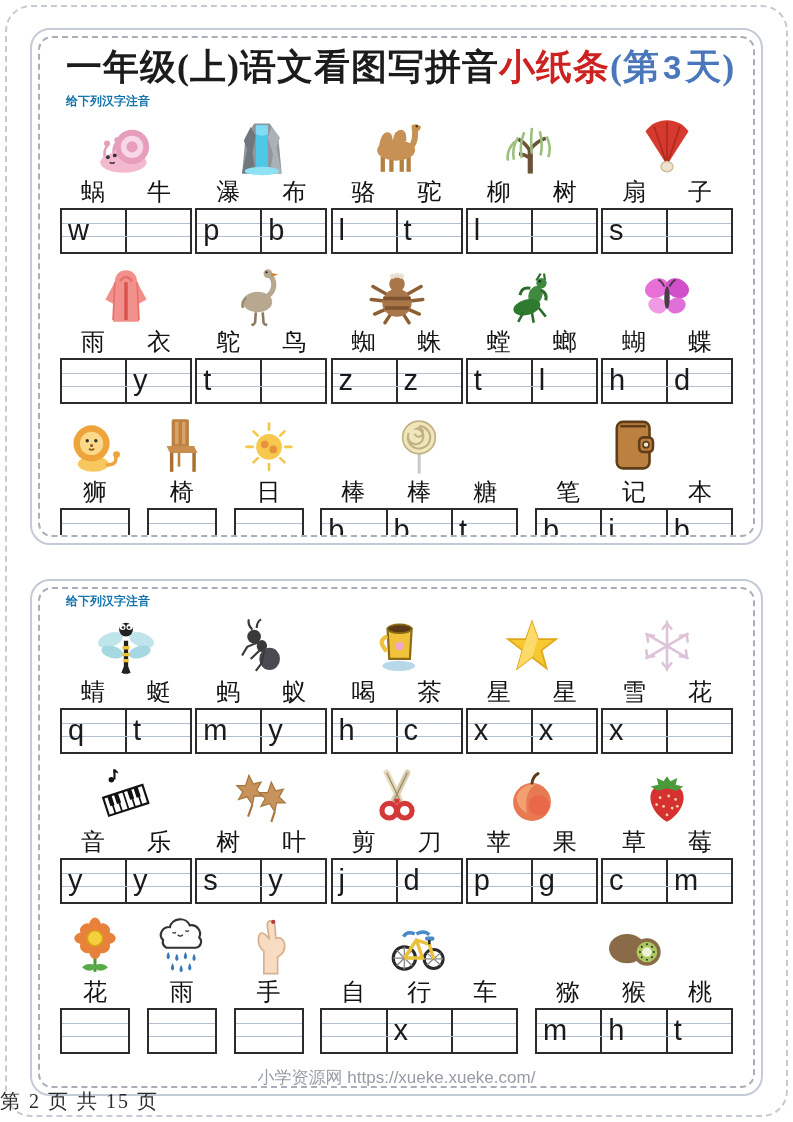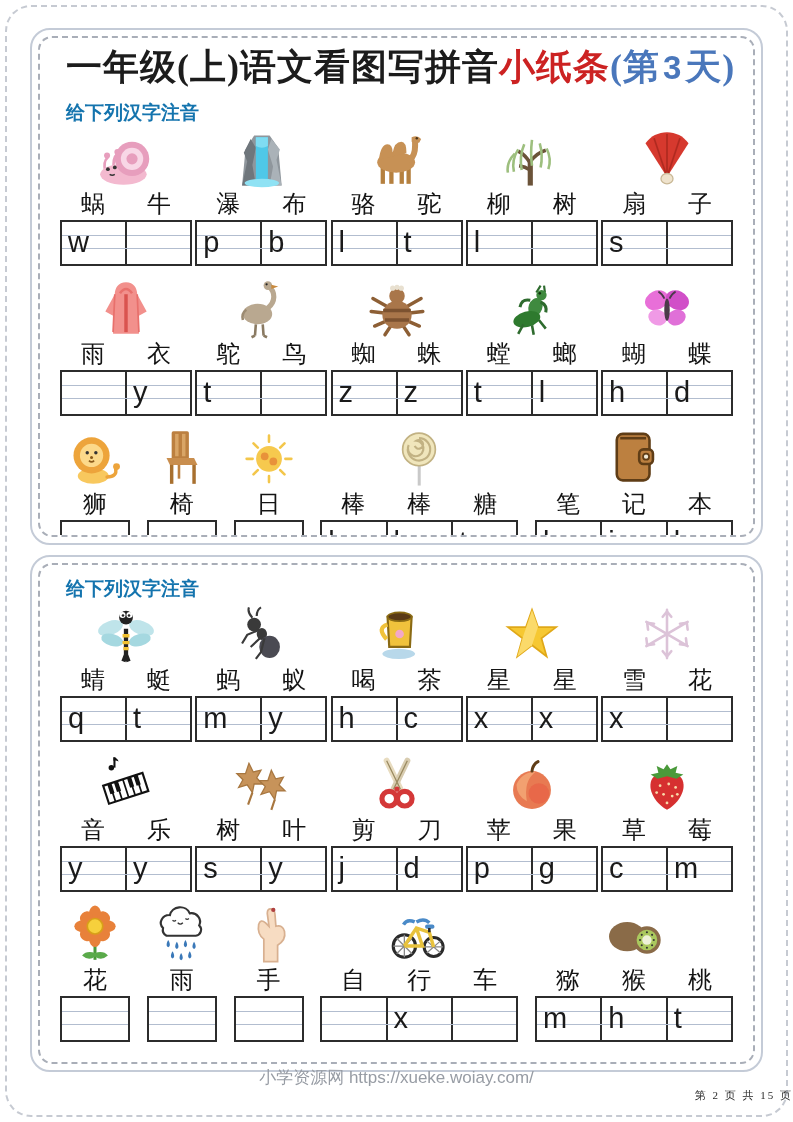--- a/index.html
+++ b/index.html
@@ -1,44 +1,44 @@
 <!DOCTYPE html>
 <html><head>
 <meta charset="utf-8">
 <style>
   html,body{margin:0;padding:0;background:#fff;}
   body{width:793px;height:1122px;position:relative;font-family:"Liberation Sans",sans-serif;overflow:hidden;}
   .sheet{position:absolute;inset:0;background:#fff;}
   .sheet::before{content:"";position:absolute;inset:5px;border:2px dashed #c6cad2;border-radius:26px;pointer-events:none;}
-  .cards{position:absolute;top:28px;left:30px;right:30px;display:flex;flex-direction:column;gap:10px;}
+  .cards{position:absolute;top:28px;left:30px;right:30px;display:flex;flex-direction:column;gap:34px;}
   .card{height:517px;border:2px solid #c4cbd7;border-radius:20px;padding:6px;box-sizing:border-box;background:#fff;}
   .card-inner{height:100%;border:2px dashed #a9aeb8;border-radius:14px;box-sizing:border-box;padding:2px 20px 0 20px;overflow:hidden;}
   .title{margin:4px 0 0 6px;font-family:"Liberation Serif","DejaVu Serif",serif;font-weight:700;font-size:36px;line-height:46px;white-space:nowrap;letter-spacing:1px;}
   .t-black{color:#1c1c1c;}
   .t-red{color:#cc2222;}
   .t-blue{color:#4a77bb;}
   .t-num{color:#4a77bb;font-family:"Liberation Sans",sans-serif;font-weight:700;font-size:33px;padding:0 3px;}
-  .subtitle{margin:12px 0 2px 6px;color:#1474ae;font-weight:700;font-size:19px;line-height:20px;}
+  .subtitle{margin:0 0 2px 6px;color:#1474ae;font-weight:700;font-size:12px;line-height:20px;}
   .row{display:flex;justify-content:space-between;align-items:flex-end;margin:2px 0 9px 0;}
   .item{display:flex;flex-direction:column;}
   .item.w1{width:70px;}
   .item.w2{width:132px;}
   .item.w3{width:198px;}
   .pic{height:64px;display:flex;align-items:flex-end;justify-content:center;margin-bottom:1px;}
   .pic svg{width:62px;height:62px;display:block;}
   .chars{display:flex;justify-content:space-around;align-items:center;height:28px;font-size:24px;line-height:28px;color:#141414;font-family:"Liberation Serif","DejaVu Serif",serif;}
   .pbox{height:46px;border:2.5px solid #2c2c2c;box-sizing:border-box;display:flex;position:relative;background:#fff;margin-top:2px;}
   .pbox::before,.pbox::after{content:"";position:absolute;left:0;right:0;height:1.5px;background:#b2bdcf;z-index:0;}
   .pbox::before{top:30%;}
   .pbox::after{top:61%;}
   .cell{flex:1;position:relative;}
   .cell + .cell{border-left:2px solid #2c2c2c;}
   .letter{position:absolute;left:6px;bottom:7px;font-size:29px;line-height:1;color:#1a1a1a;font-family:"Liberation Sans","DejaVu Sans",sans-serif;z-index:1;}
   .watermark{position:absolute;top:1066px;left:0;width:100%;text-align:center;color:#979ca4;font-size:17px;z-index:3;}
-  .pageinfo{position:absolute;top:1088px;left:0;width:100%;text-align:right;color:#2b2b2b;font-size:11px;font-family:"Liberation Serif","DejaVu Serif",serif;letter-spacing:2px;z-index:3;}
+  .pageinfo{position:absolute;top:1088px;left:0;width:100%;text-align:left;color:#2b2b2b;font-size:20px;font-family:"Liberation Serif","DejaVu Serif",serif;letter-spacing:2px;z-index:3;}
 </style>
 </head>
 <body>
 
 <div class="sheet">
   <div class="cards" id="cards">
   <section class="card">
     <div class="card-inner">
       <h1 class="title"><span class="t-black">一年级(上)语文看图写拼音</span><span class="t-red">小纸条</span><span class="t-blue">(第</span><span class="t-num">3</span><span class="t-blue">天)</span></h1>
       <div class="subtitle">给下列汉字注音</div>
@@ -813,15 +813,15 @@
                   <div class="cell">
                     <span class="letter">t</span>
                   </div>
                 </div>
               </div>
             </div>
           </div>
     </div>
   </section>
 </div>
-  <div class="watermark">小学资源网 https://xueke.woiay.com/</div>
+  <div class="watermark">小学资源网 https://xueke.xueke.com/</div>
   <div class="pageinfo">第 2 页  共 15 页</div>
 </div>
 
 </body></html>

